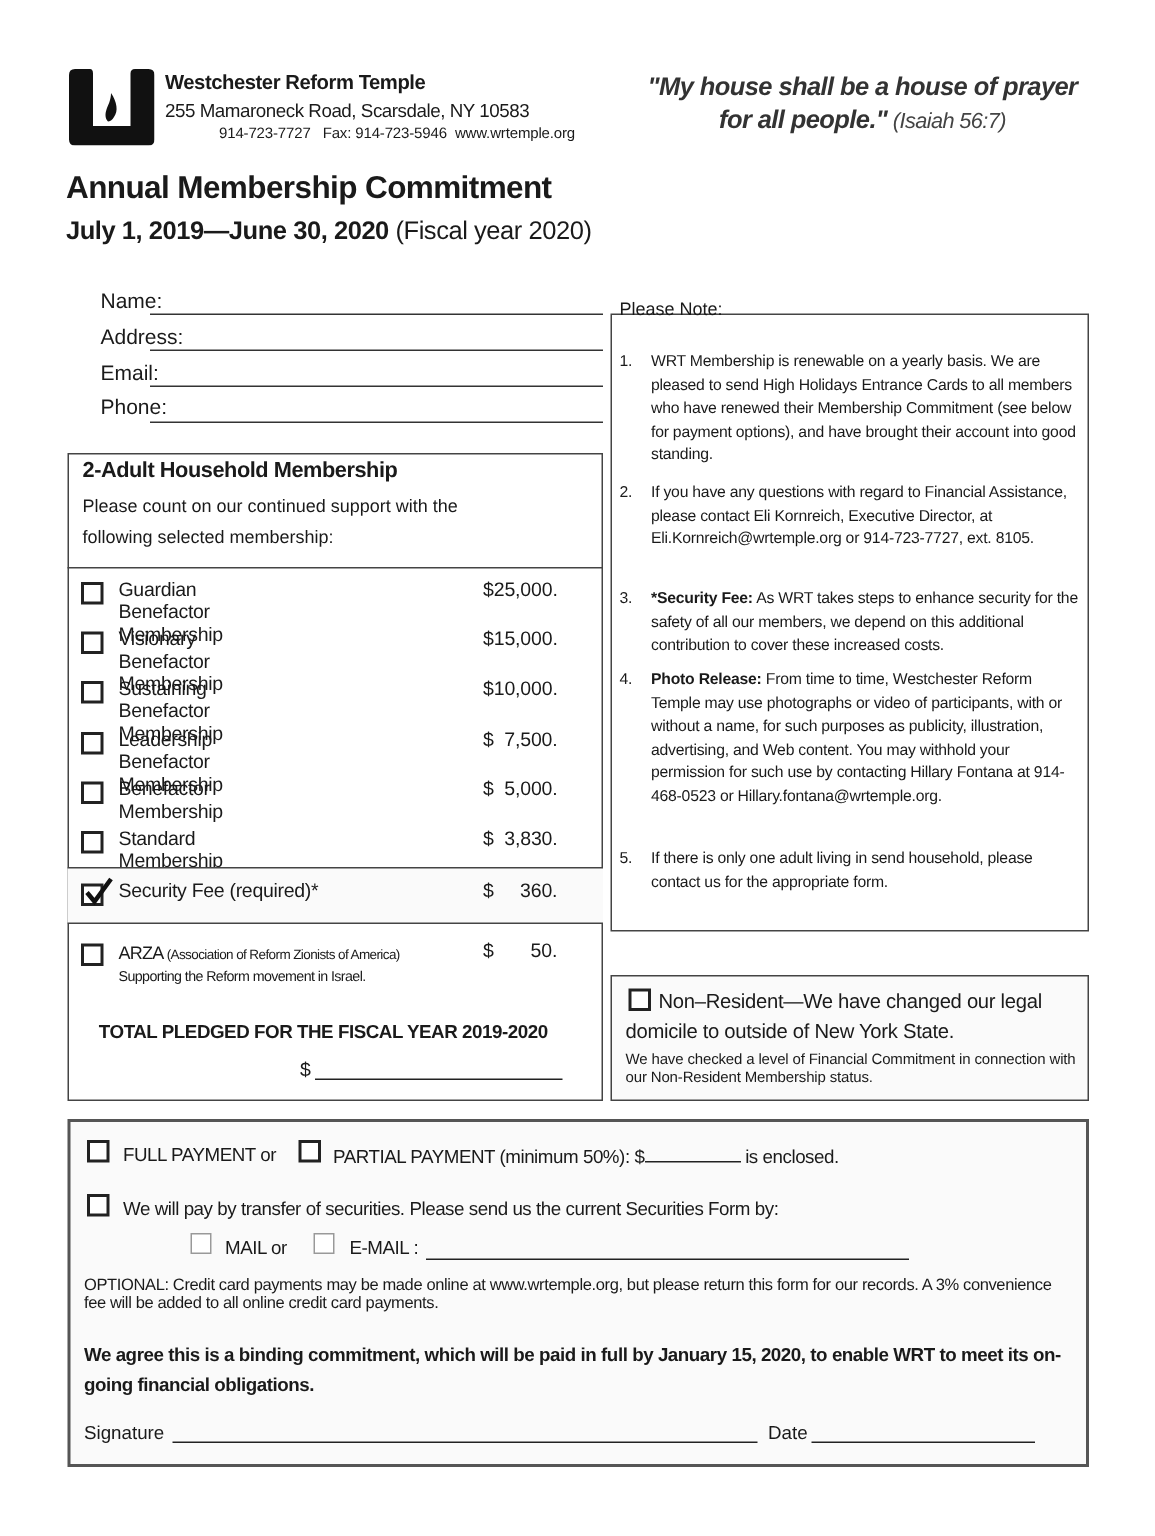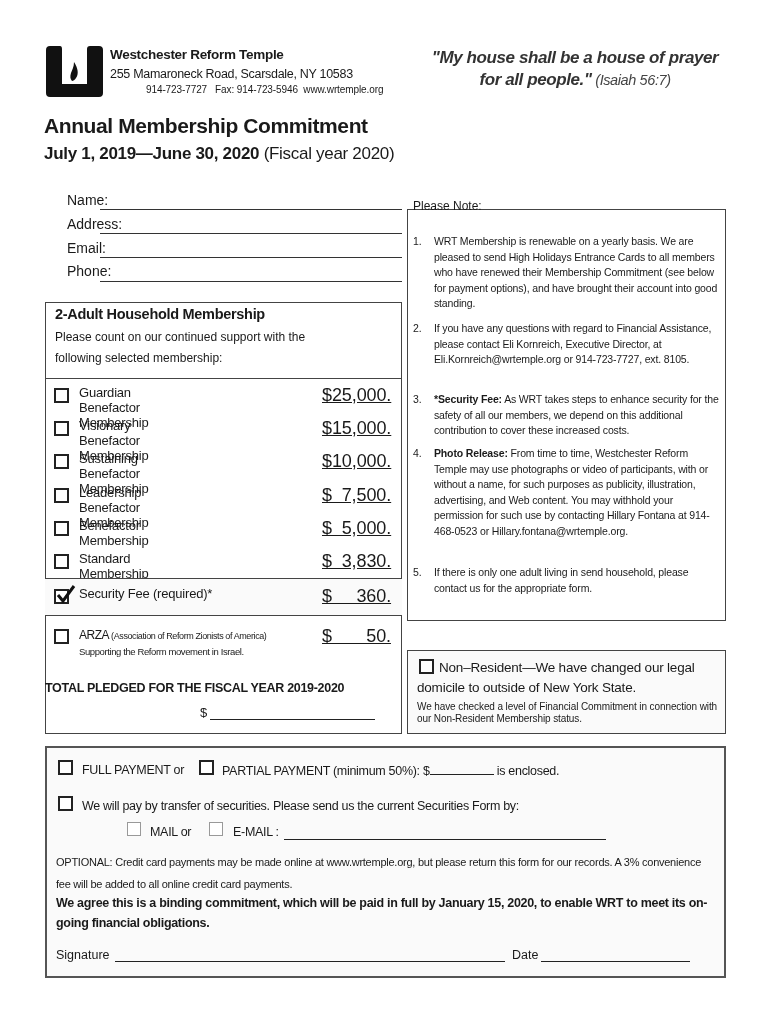--- a/index.html
+++ b/index.html
@@ -33,40 +33,40 @@
   .note-text b { font-weight: bold; }
 
   #member-box { left: 45px; top: 302px; width: 357px; height: 432px; }
   #member-head { left: 45px; top: 302px; width: 357px; height: 77px; border-bottom: 1.6px solid #444; }
   #member-title { left: 55px; top: 306px; font-size: 14.5px; font-weight: bold; letter-spacing: -0.3px; }
   #member-sub { left: 55px; top: 327px; width: 300px; font-size: 12px; line-height: 21px; }
 
   .cb { position: absolute; width: 15px; height: 15px; border: 2px solid #222; background: #fff; }
   .cb.light { border: 1.5px solid #999; width: 14px; height: 14px; }
   .row-label { position: absolute; left: 79px; font-size: 13px; letter-spacing: -0.2px; }
-  .row-amount { position: absolute; left: 322px; font-size: 18px; white-space: pre; letter-spacing: -0.1px; text-decoration: underline; }
+  .row-amount { position: absolute; left: 322px; font-size: 13px; white-space: pre; letter-spacing: -0.1px; }
 
   #fee-band { left: 45px; top: 578px; width: 357px; height: 38px; border-top: 1.6px solid #444; border-bottom: 1.6px solid #444; background: #fafafa; }
   #check-mark { position: absolute; left: 54px; top: 584px; width: 22px; height: 22px; }
 
   #arza-label { left: 79px; top: 628px; font-size: 12px; letter-spacing: -0.5px; }
   #arza-label .small { font-size: 9px; letter-spacing: -0.4px; }
   #arza-sub { left: 79px; top: 646px; font-size: 9.5px; letter-spacing: -0.4px; }
-  #total-label { left: 45px; top: 681px; width: 341px; font-size: 12.5px; font-weight: bold; letter-spacing: -0.3px; }
+  #total-label { left: 45px; top: 681px; width: 341px; text-align: center; font-size: 12.5px; font-weight: bold; letter-spacing: -0.3px; }
   #total-dollar { left: 200px; top: 705px; font-size: 13px; }
   #total-line { left: 210px; top: 719px; width: 165px; border-top: 1.3px solid #222; }
 
   #nonres-box { left: 407px; top: 650px; width: 319px; height: 84px; background: #fafafa; }
   #nonres-text { left: 417px; top: 658px; width: 305px; font-size: 13.5px; line-height: 20px; letter-spacing: -0.2px; }
   #nonres-sub { left: 417px; top: 701px; width: 305px; font-size: 10px; line-height: 11.5px; letter-spacing: -0.1px; }
 
   #pay-box { left: 45px; top: 746px; width: 681px; height: 232px; background: #fafafa; border: 2px solid #555; }
   .pay-text { position: absolute; font-size: 12.5px; letter-spacing: -0.3px; }
   .blank { display: inline-block; border-bottom: 1.2px solid #222; height: 12px; vertical-align: baseline; }
-  #optional { left: 56px; top: 851px; width: 660px; font-size: 11px; line-height: 22px; letter-spacing: -0.25px; }
+  #optional { left: 56px; top: 851px; width: 660px; font-size: 11px; line-height: 12px; letter-spacing: -0.25px; }
   #binding { left: 56px; top: 893px; width: 660px; font-size: 12.5px; font-weight: bold; line-height: 20px; letter-spacing: -0.3px; }
   #sig-label { left: 56px; top: 948px; font-size: 12.5px; }
   #sig-line { left: 115px; top: 961px; width: 390px; border-top: 1.3px solid #222; }
   #date-label { left: 512px; top: 948px; font-size: 12.5px; }
   #date-line { left: 541px; top: 961px; width: 149px; border-top: 1.3px solid #222; }
 </style>
 </head>
 <body>
 
 <svg id="logo" class="abs" viewBox="0 0 57 51">

